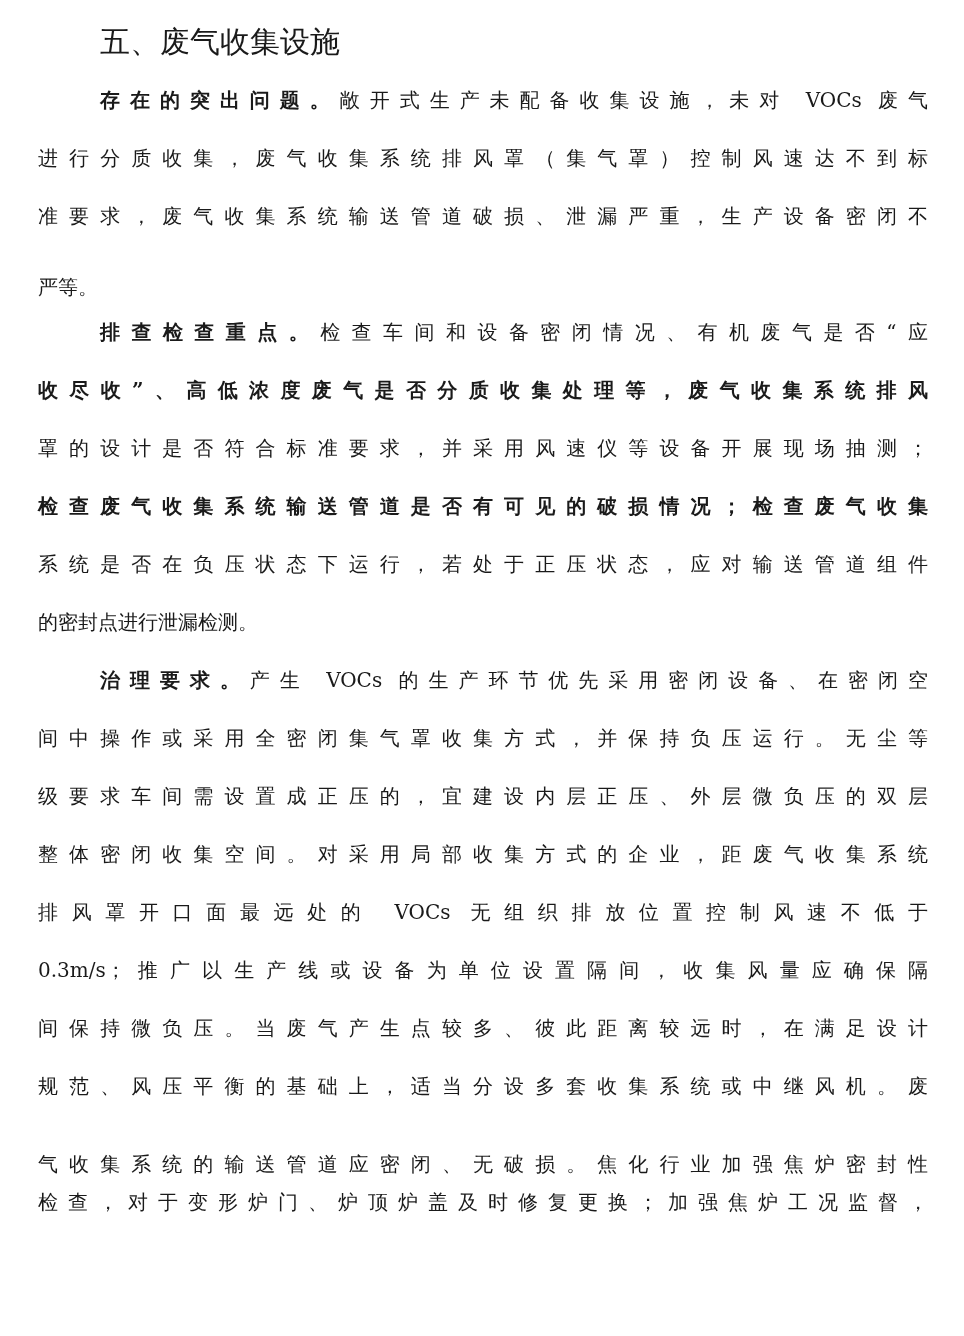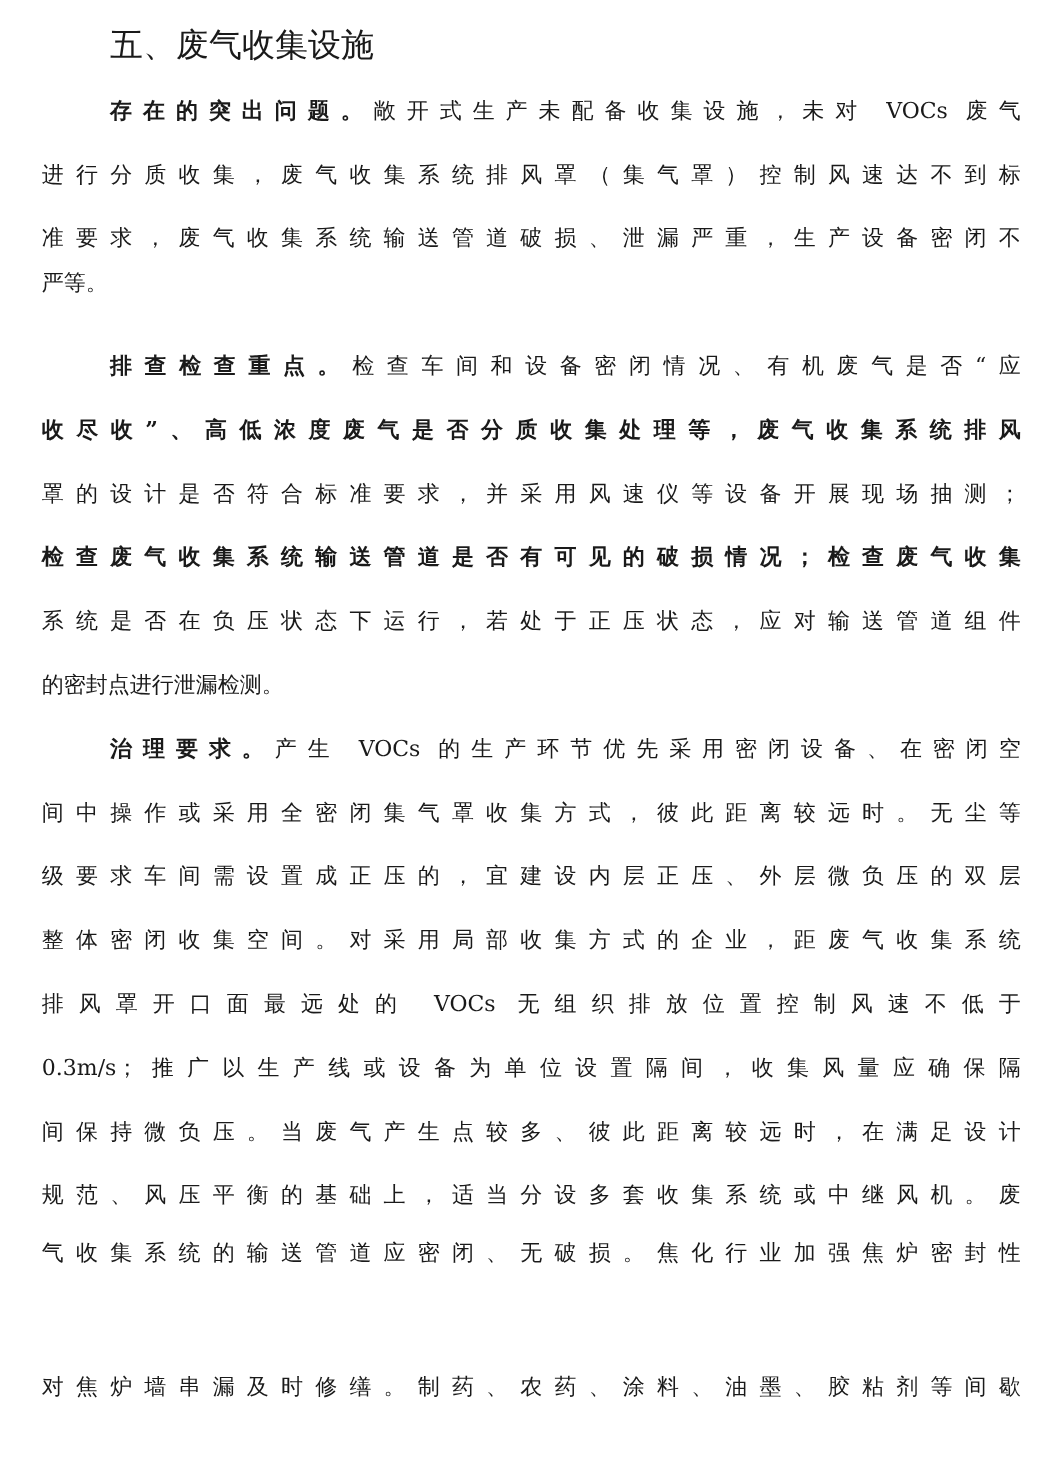--- a/index.html
+++ b/index.html
@@ -63,37 +63,37 @@
 
 <div class="page">
 
   <div class="heading">五、废气收集设施</div>
 
   <div class="line indent" style="top:71px;">
     <span class="lead">存在的突出问题。</span><span>敞开式生产未配备收集设施，未对 VOCs 废气</span>
   </div>
   <div class="line" style="top:129px;">进行分质收集，废气收集系统排风罩（集气罩）控制风速达不到标</div>
   <div class="line" style="top:187px;">准要求，废气收集系统输送管道破损、泄漏严重，生产设备密闭不</div>
-  <div class="line last" style="top:228px;">严等。</div>
+  <div class="line last" style="top:260px;font-family:Liberation Mono, monospace;">严等。</div>
 
   <div class="line indent" style="top:303px;">
     <span class="lead">排查检查重点。</span><span>检查车间和设备密闭情况、有机废气是否“应</span>
   </div>
   <div class="line" style="top:361px;font-weight:bold;">收尽收”、高低浓度废气是否分质收集处理等，废气收集系统排风</div>
   <div class="line" style="top:419px;">罩的设计是否符合标准要求，并采用风速仪等设备开展现场抽测；</div>
   <div class="line" style="top:477px;font-weight:bold;">检查废气收集系统输送管道是否有可见的破损情况；检查废气收集</div>
   <div class="line last" style="top:593px;">的密封点进行泄漏检测。</div>
   <div class="line" style="top:535px;">系统是否在负压状态下运行，若处于正压状态，应对输送管道组件</div>
 
   <div class="line indent" style="top:651px;">
     <span class="lead">治理要求。</span><span>产生 VOCs 的生产环节优先采用密闭设备、在密闭空</span>
   </div>
-  <div class="line" style="top:709px;">间中操作或采用全密闭集气罩收集方式，彼此距离较远时。无尘等</div>
+  <div class="line" style="top:709px;">间中操作或采用全密闭集气罩收集方式，并保持负压运行。无尘等</div>
   <div class="line" style="top:767px;">级要求车间需设置成正压的，宜建设内层正压、外层微负压的双层</div>
   <div class="line" style="top:825px;">整体密闭收集空间。对采用局部收集方式的企业，距废气收集系统</div>
   <div class="line" style="top:883px;">排风罩开口面最远处的 VOCs 无组织排放位置控制风速不低于</div>
   <div class="line" style="top:941px;">0.3m/s；推广以生产线或设备为单位设置隔间，收集风量应确保隔</div>
   <div class="line" style="top:999px;">间保持微负压。当废气产生点较多、彼此距离较远时，在满足设计</div>
   <div class="line" style="top:1057px;">规范、风压平衡的基础上，适当分设多套收集系统或中继风机。废</div>
-  <div class="line" style="top:1109px;">气收集系统的输送管道应密闭、无破损。焦化行业加强焦炉密封性</div>
-  <div class="line" style="top:1231px;">对焦炉墙串漏及时修缮。制药、农药、涂料、油墨、胶粘剂等间歇</div>
+  <div class="line" style="top:1135px;">气收集系统的输送管道应密闭、无破损。焦化行业加强焦炉密封性</div>
+  <div class="line" style="top:1173px;">检查，对于变形炉门、炉顶炉盖及时修复更换；加强焦炉工况监督，</div>
 
 </div>
 
 </body></html>

